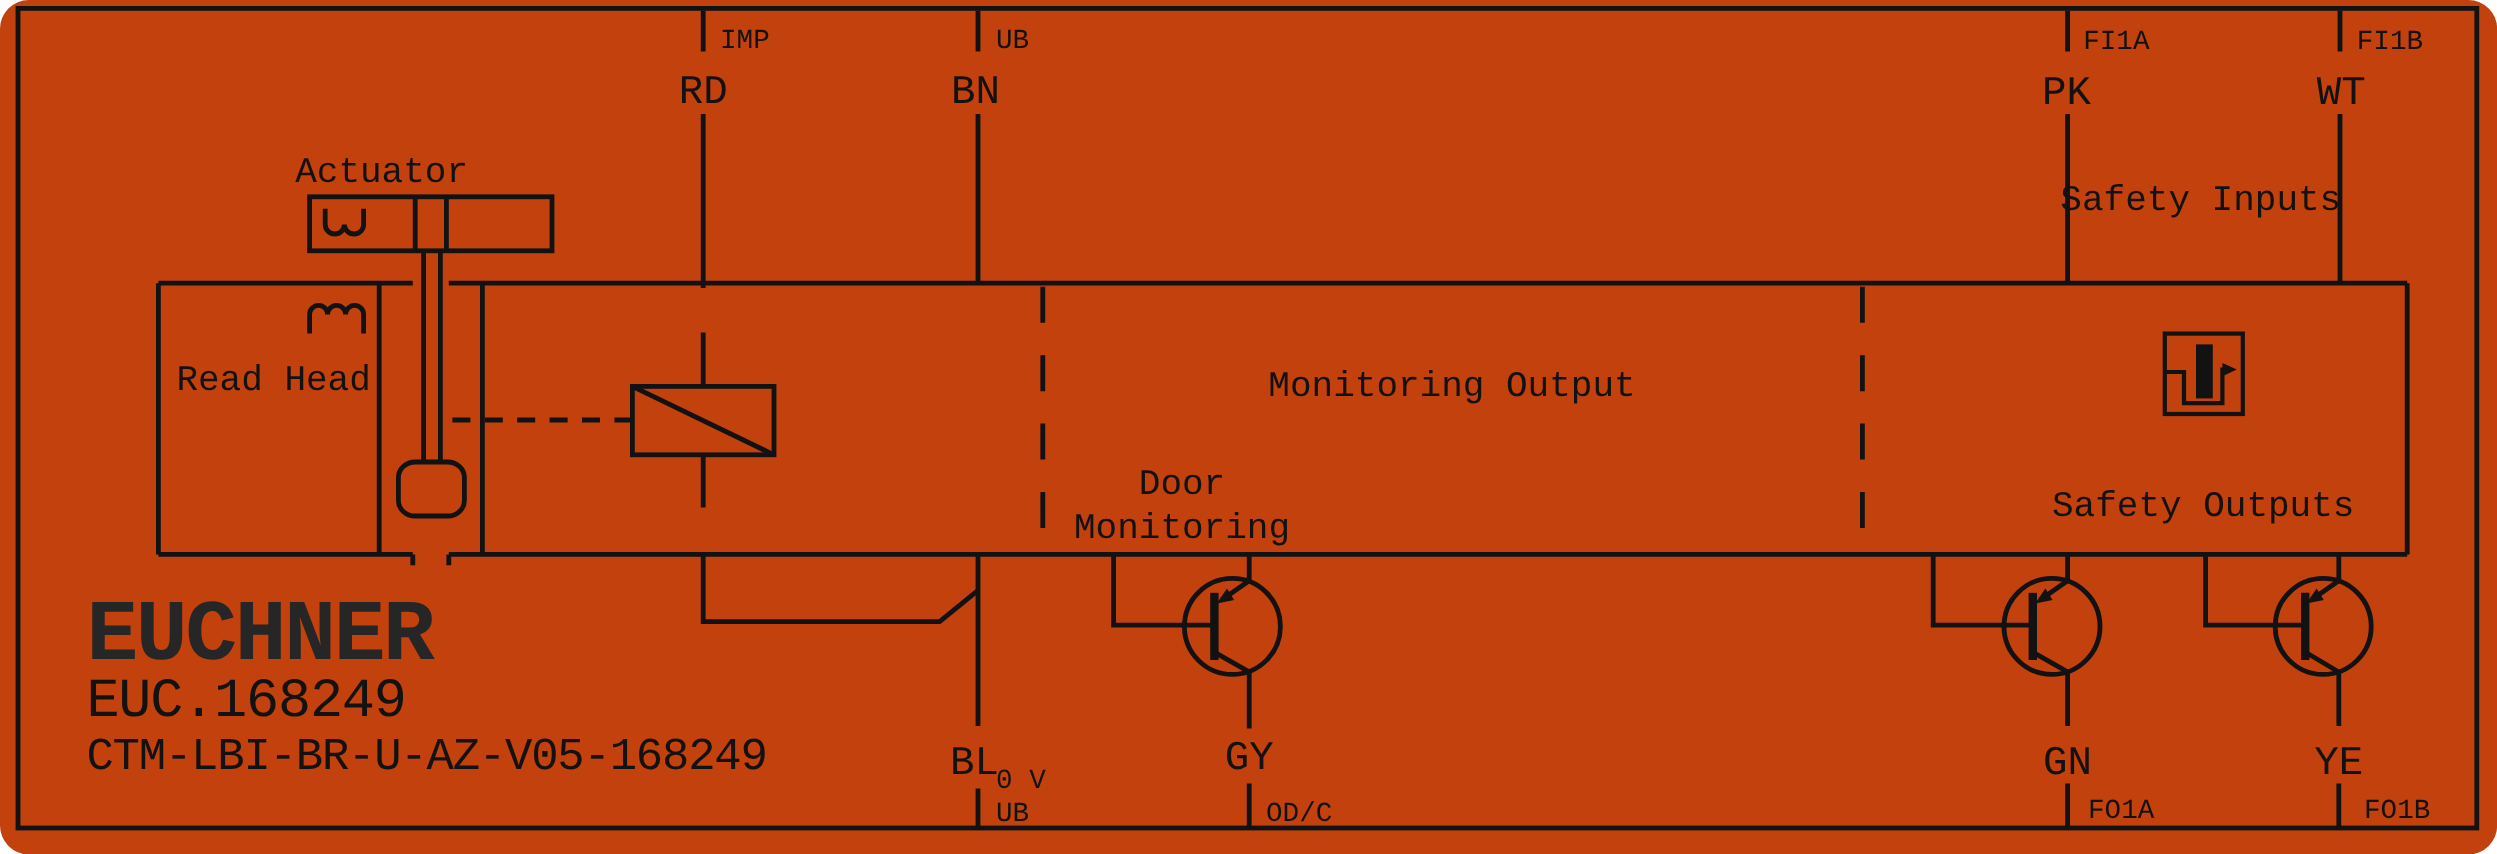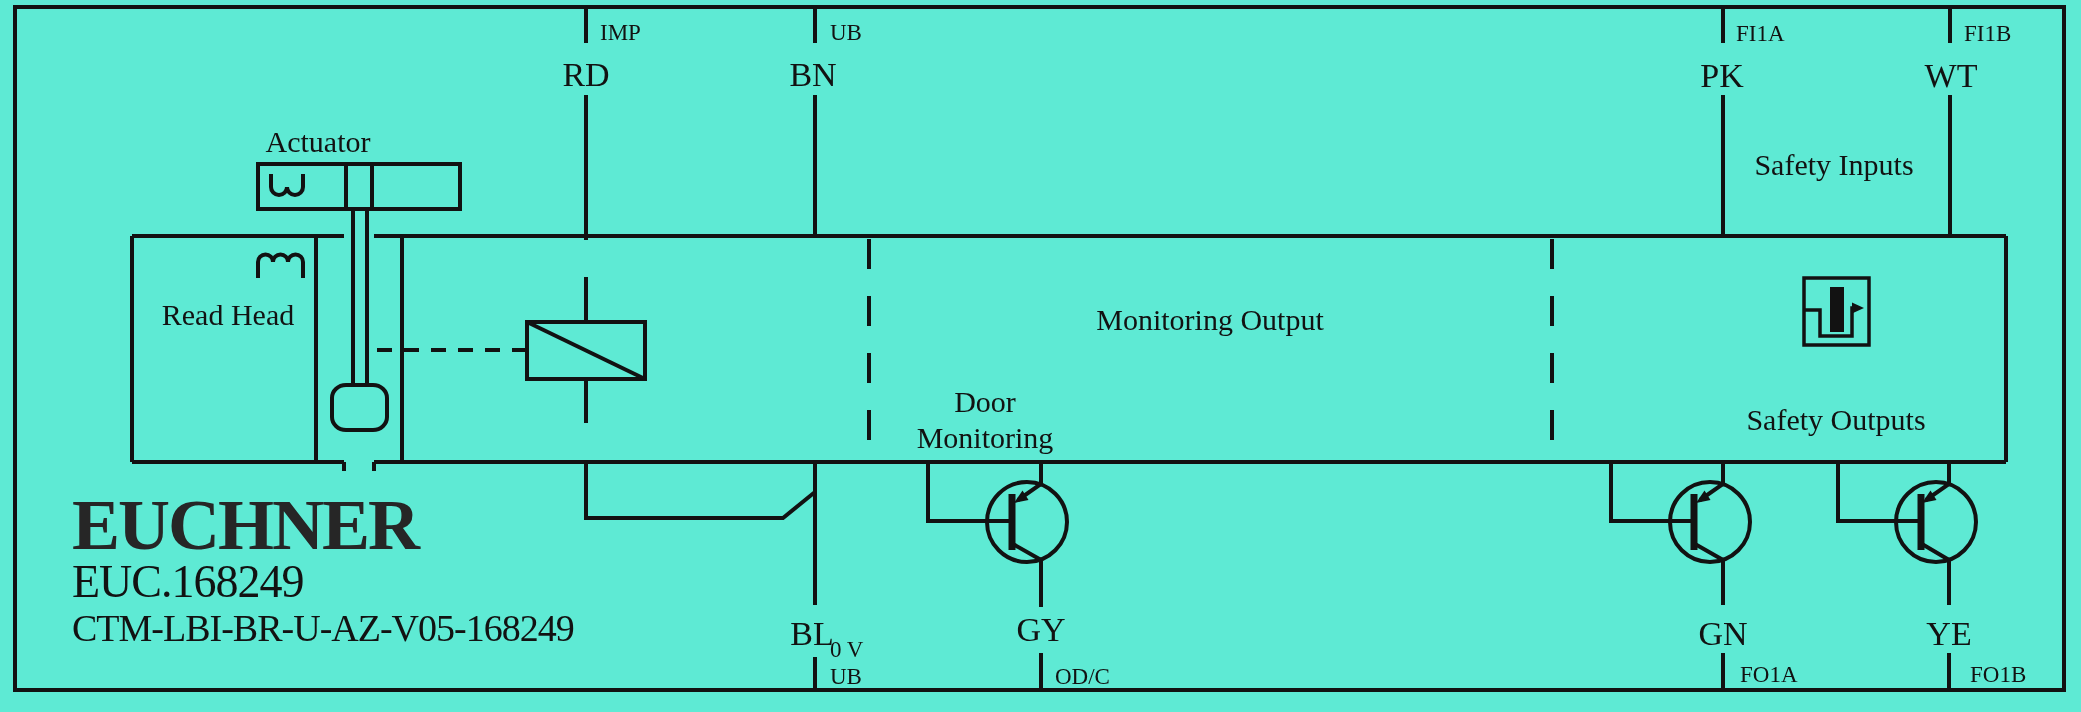--- a/index.html
+++ b/index.html
@@ -1,21 +1,22 @@
 <!DOCTYPE html>
 <html><head>
 <meta charset="utf-8">
 <style>
   html,body{margin:0;padding:0;background:#ffffff;}
   .stage{
     position:relative;
     width:2081px;height:712px;
-    background:#5eead4;
-    font-family:Liberation Serif, serif;
+    background:#c2410c;
+    font-family:Liberation Mono, monospace;
     overflow:hidden;
+    border-radius:24px;
   }
   svg{position:absolute;left:0;top:0;}
   .ln{stroke:#121212;stroke-width:4;fill:none;}
   .ln-thin{stroke:#121212;stroke-width:3.5;fill:none;}
   .dash-div{stroke:#121212;stroke-width:4;fill:none;stroke-dasharray:30 27;}
   .dash-mech{stroke:#121212;stroke-width:4;fill:none;stroke-dasharray:15 12;}
   .bar{stroke:#121212;stroke-width:7;fill:none;}
   .solid{fill:#121212;stroke:none;}
   text{fill:#121212;}
   .t-small{font-size:23px;}

